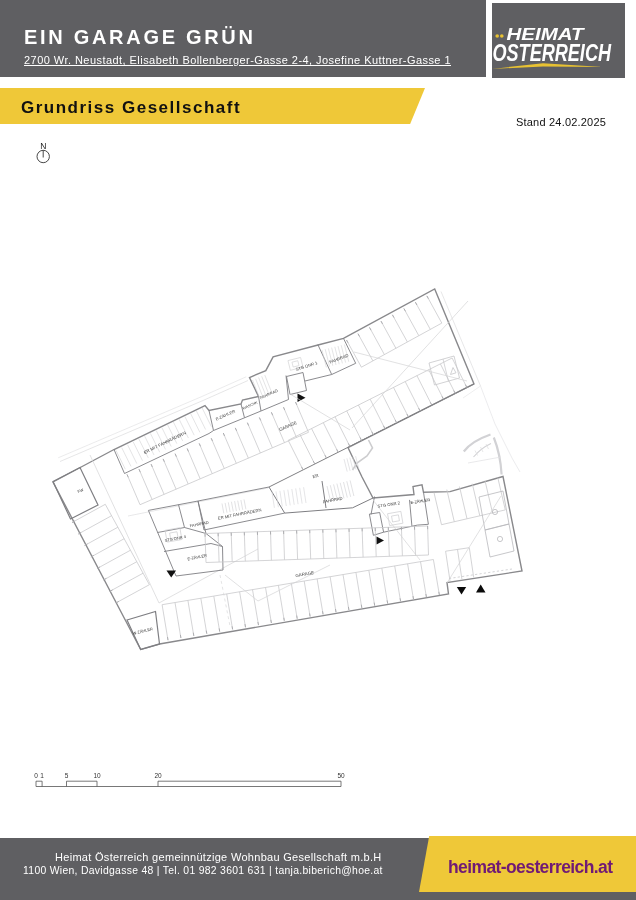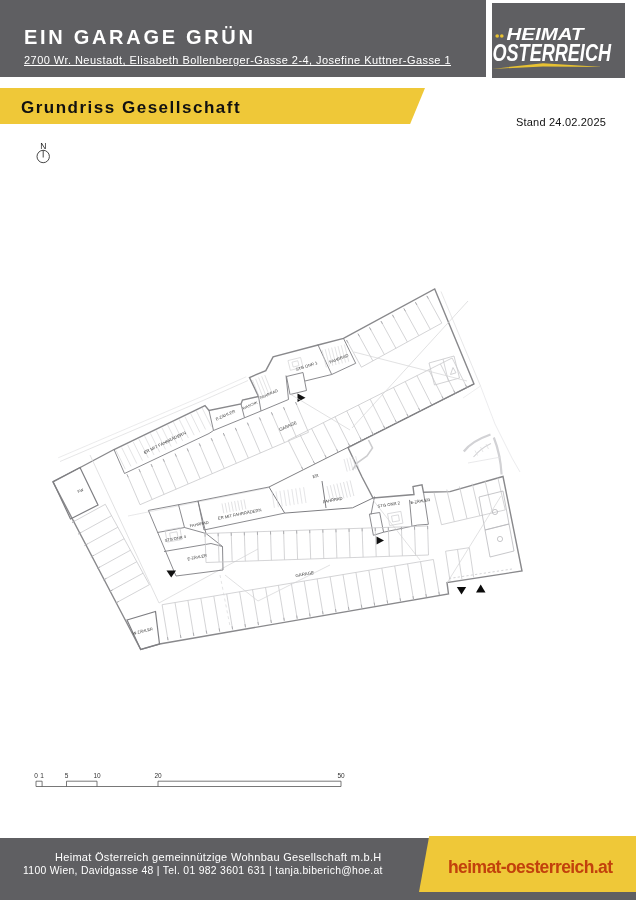--- a/index.html
+++ b/index.html
@@ -491,13 +491,13 @@
 </svg>
 
 <div class="abs" style="left:0;top:838px;width:636px;height:62px;background:#5f5f62;"></div>
 
 <div class="abs" style="left:23px;top:851px;color:#fff;font-size:11px;letter-spacing:0.3px;margin-left:32px;">Heimat Österreich gemeinnützige Wohnbau Gesellschaft m.b.H</div>
 
 <div class="abs" style="left:23px;top:865px;color:#fff;font-size:10.4px;letter-spacing:0.3px;text-align:right;">1100 Wien, Davidgasse 48 | Tel. 01 982 3601 631 | tanja.biberich@hoe.at</div>
 
 <div class="abs" style="left:419px;top:836px;width:217px;height:56px;background:#efc838;clip-path:polygon(4.7% 0,100% 0,100% 100%,0 100%);"></div>
 
-<div class="abs" style="left:448px;top:857px;color:#c2410c;font-size:17.5px;font-weight:bold;letter-spacing:-0.6px;">heimat-oesterreich.at</div>
+<div class="abs" style="left:448px;top:857px;color:#701a75;font-size:17.5px;font-weight:bold;letter-spacing:-0.6px;">heimat-oesterreich.at</div>
 
 </body></html>

